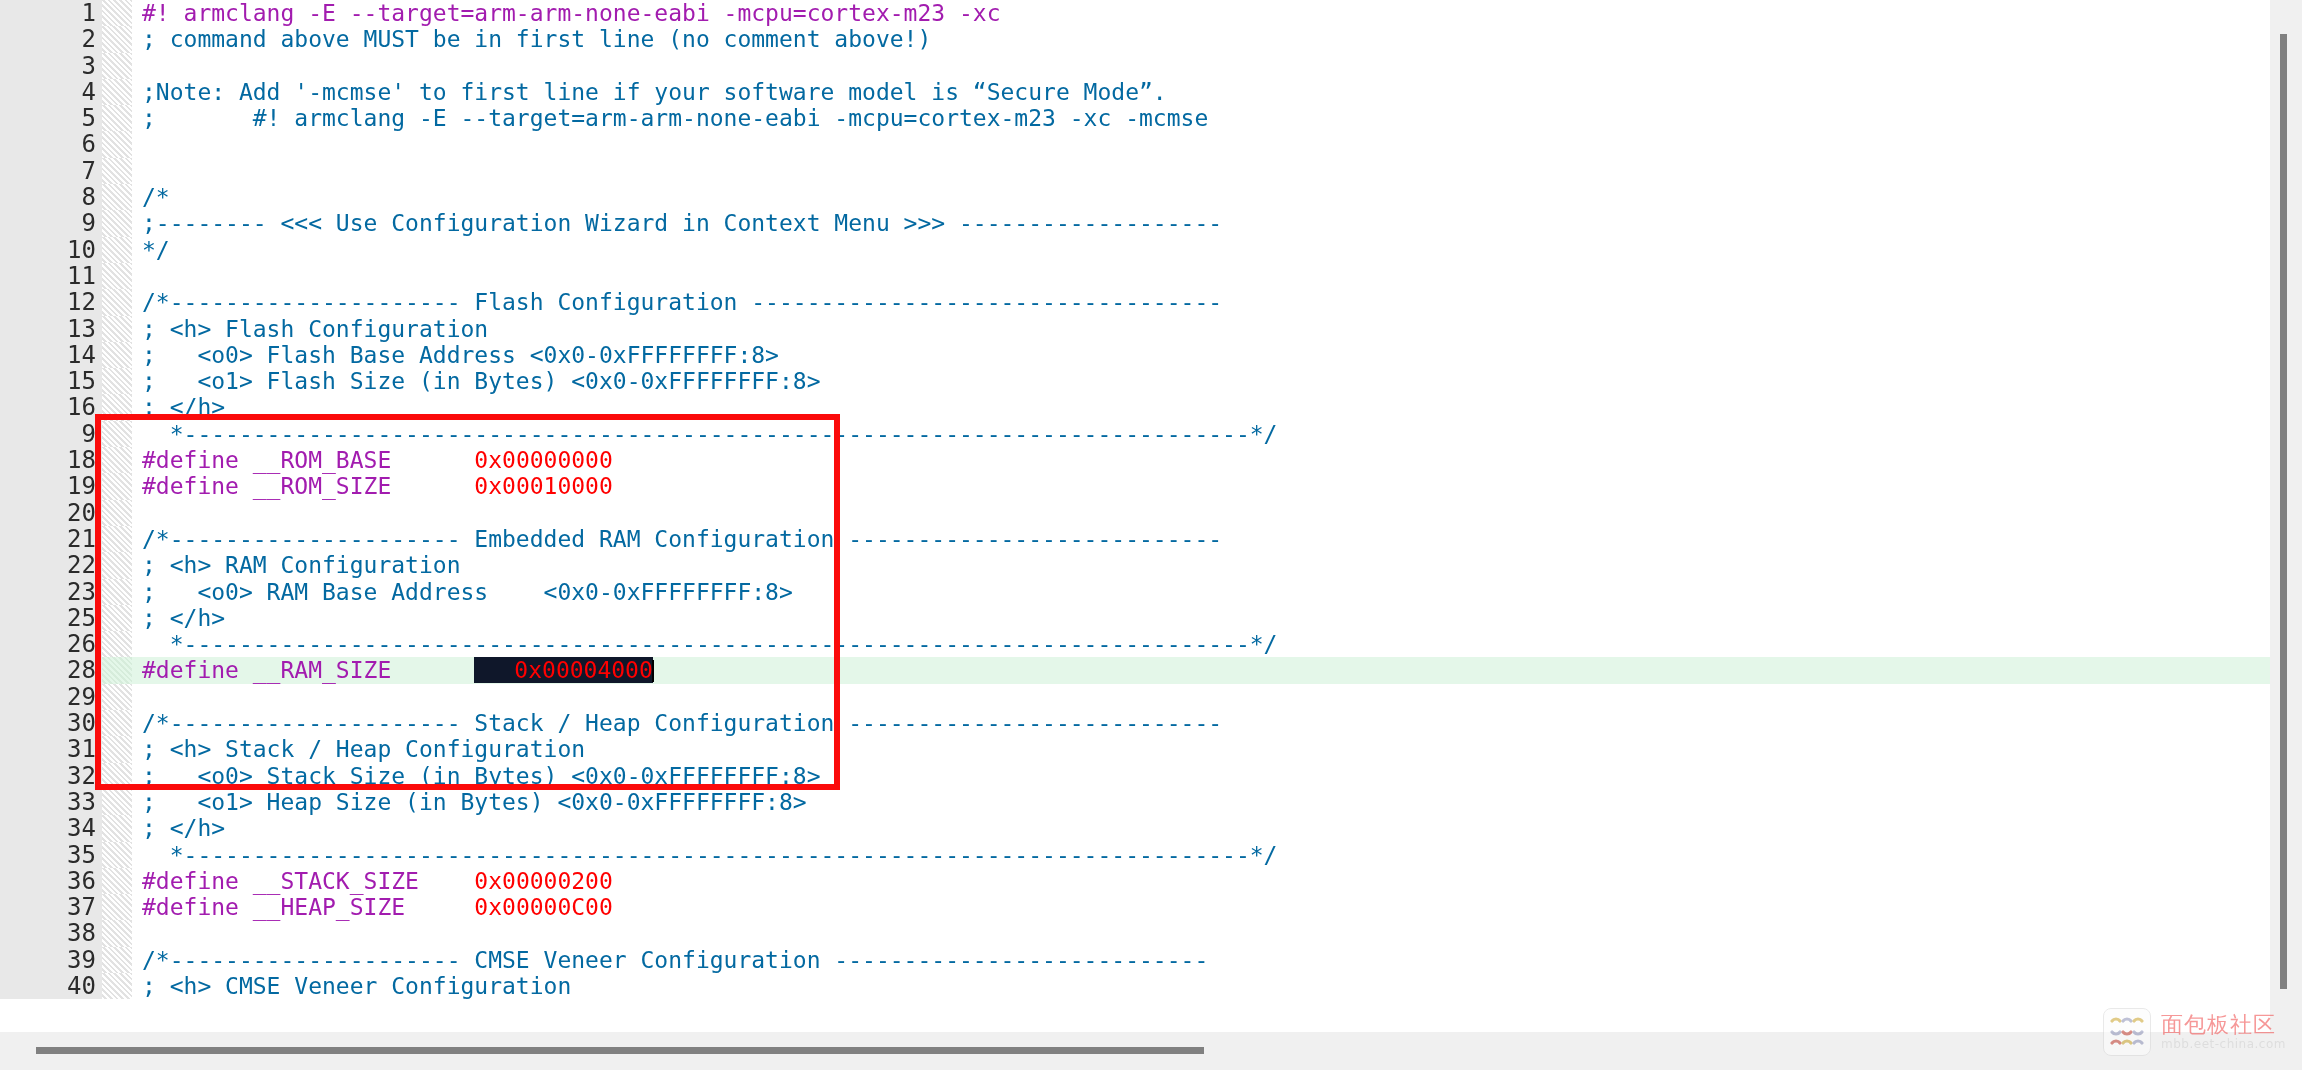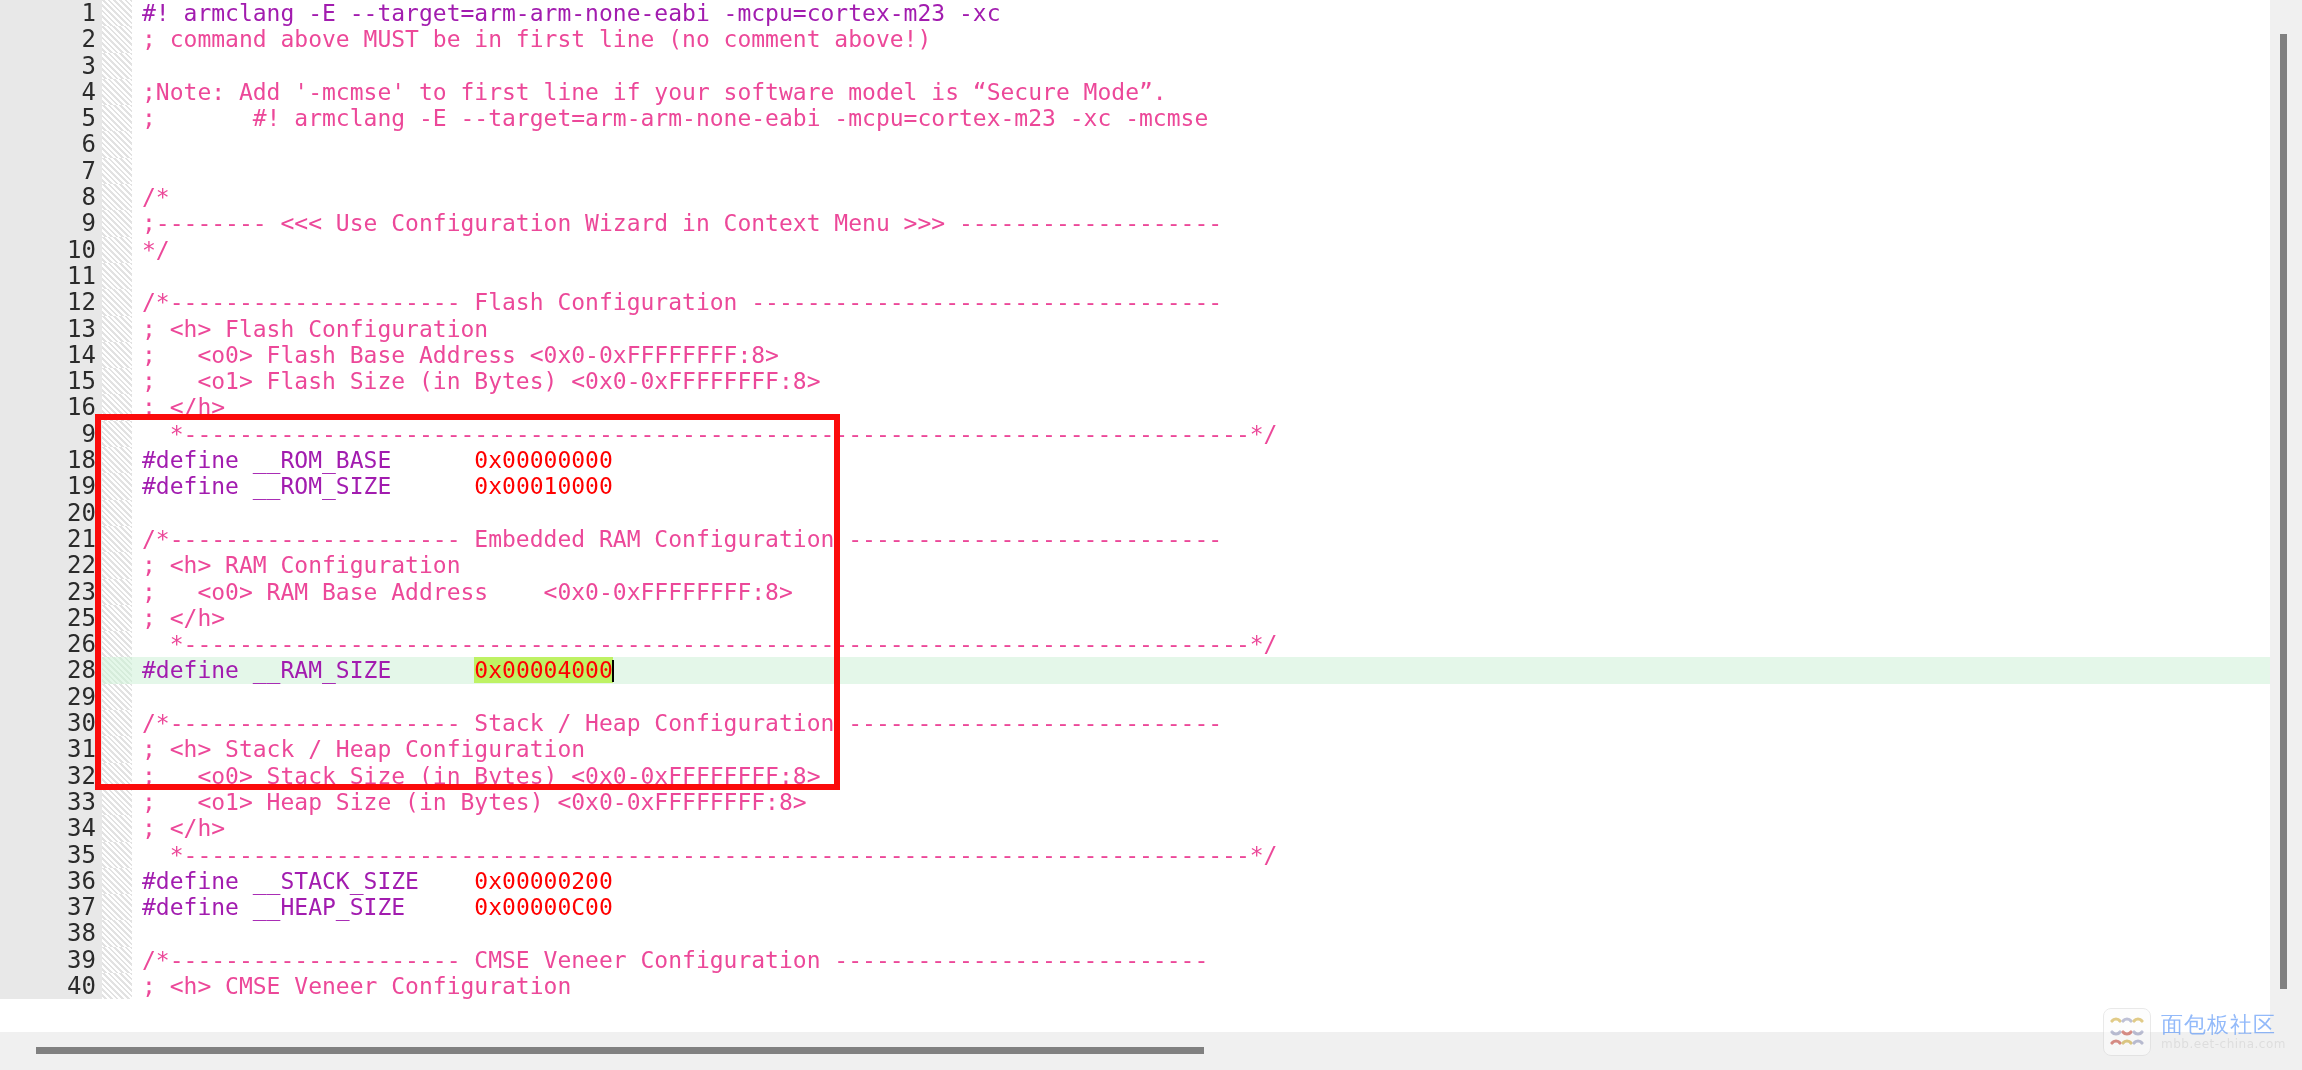--- a/index.html
+++ b/index.html
@@ -80,31 +80,32 @@
     white-space: pre;
     font-size: 23px;
     line-height: 26.3px;
     font-family: "DejaVu Sans Mono", "Liberation Mono", monospace;
     color: #000000;
     vertical-align: middle;
     border: none;
     width: 2140px;
   }
 
-  .comment { color: #ec4899; text-align: right; }
+  .comment { color: #0369a1; text-align: right; }
   .value   { color: #ff0000; }
   .plain   { color: #a21caf; }
 
   
   .row-current .code { background: #e4f7e9; }
   .row-current .strip { background:
       repeating-linear-gradient(45deg,#e4f7e9 0 2px,#d6ecdb 2px 4px); }
 
   .sel {
-    background: #bef264;
+    background: #0f172a;
+    padding-left: 40px;
   }
   .caret {
     display: inline-block;
     width: 0;
     border-left: 2px solid #000;
     height: 22px;
     vertical-align: -4px;
     margin-left: -1px;
   }
 
@@ -187,21 +188,21 @@
   }
   .wm-logo svg { display:block; }
   .wm-text {
     display: flex;
     flex-direction: column;
     line-height: 1.05;
   }
   .wm-cn {
     font-family: "DejaVu Sans", "Liberation Sans", sans-serif;
     font-size: 22px;
-    color: #3b82f6;
+    color: #ef4444;
     letter-spacing: 1px;
   }
   .wm-url {
     font-family: "DejaVu Sans", "Liberation Sans", sans-serif;
     font-size: 12px;
     color: #cfcfcf;
     letter-spacing: 0.5px;
     margin-top: 2px;
   }
 </style>

